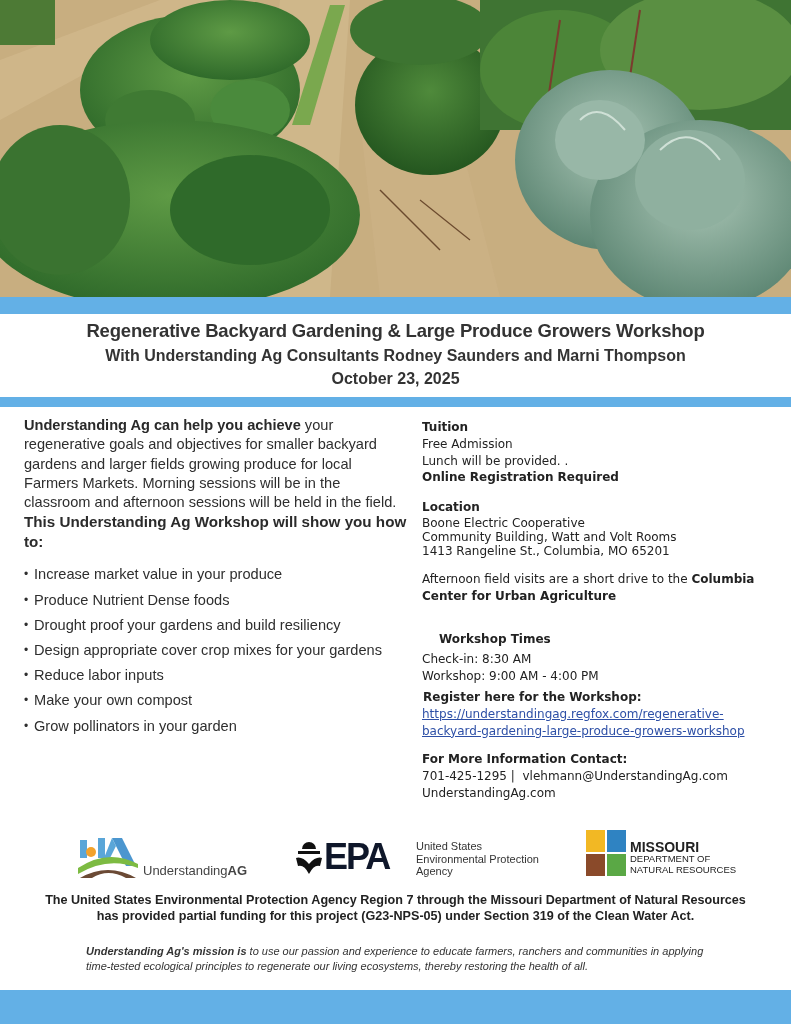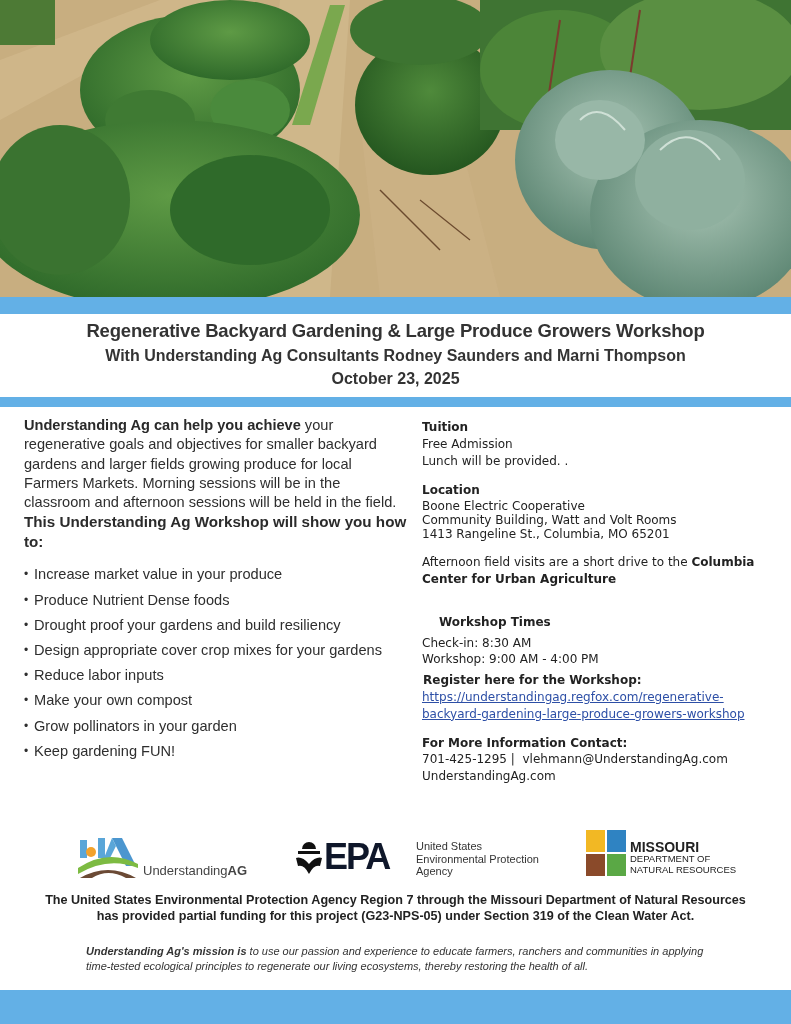--- a/index.html
+++ b/index.html
@@ -126,28 +126,28 @@
   <p class="intro"><b>Understanding Ag can help you achieve</b><span> your regenerative goals and objectives for smaller backyard gardens and larger fields growing produce for local Farmers Markets. Morning sessions will be in the classroom and afternoon sessions will be held in the field.</span></p>
   <p class="show-heading">This Understanding Ag Workshop will show you how to:</p>
   <ul class="bullets">
     <li>Increase market value in your produce</li>
     <li>Produce Nutrient Dense foods</li>
     <li>Drought proof your gardens and build resiliency</li>
     <li>Design appropriate cover crop mixes for your gardens</li>
     <li>Reduce labor inputs</li>
     <li>Make your own compost</li>
     <li>Grow pollinators in your garden</li>
-    <li>Keep gardening FUN!</li>
   </ul>
 </div>
 
 <div class="right">
   <div class="h">Tuition</div>
   <div>Free Admission</div>
   <div>Lunch will be provided.  .</div>
+  <div class="h">Online Registration Required</div>
   <div class="gap"></div>
   <div class="h">Location</div>
   <div style="line-height:14px">Boone Electric Cooperative</div>
   <div style="line-height:14px">Community Building, Watt and Volt Rooms</div>
   <div style="line-height:14px">1413 Rangeline St., Columbia, MO 65201</div>
   <div class="gap"></div>
   <div><span>Afternoon field visits are a short drive to the </span><b>Columbia Center for Urban Agriculture</b></div>
   <div style="height:26px"></div>
   <div class="h times-h">Workshop Times</div>
   <div style="height:4px"></div>

